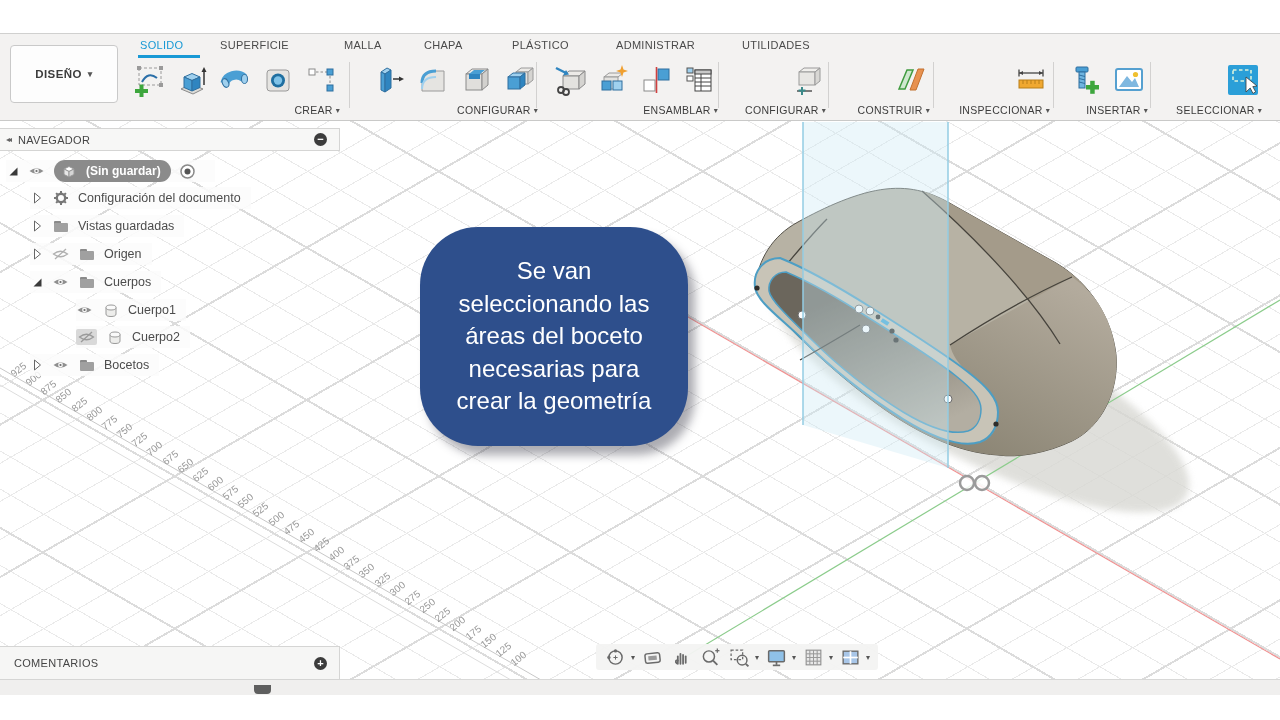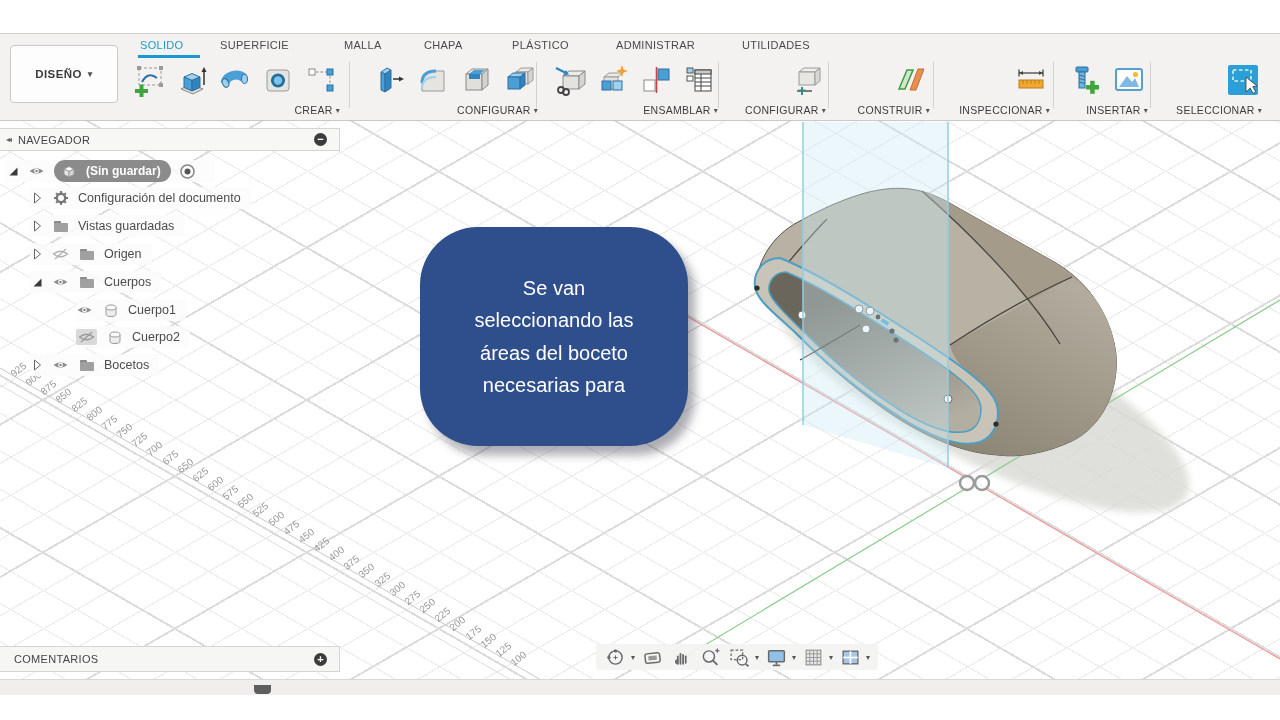--- a/index.html
+++ b/index.html
@@ -27,27 +27,27 @@
      repeating-linear-gradient(30deg,rgba(0,0,0,0) 0 130px,#dcdcdc 130px 132px),
      repeating-linear-gradient(150deg,rgba(0,0,0,0) 0 130px,#dcdcdc 130px 132px),
      repeating-linear-gradient(30deg,rgba(0,0,0,0) 0 32px,#eaeaea 32px 33px),
      repeating-linear-gradient(150deg,rgba(0,0,0,0) 0 32px,#eaeaea 32px 33px),#ffffff;z-index:0;}
   #scene{position:absolute;left:0;top:0;width:1280px;height:720px;z-index:1;}
   .ruler-num{position:absolute;font-size:10px;color:#999;transform:rotate(-38deg);z-index:2;}
   
   #callout{position:absolute;left:420px;top:227px;width:268px;height:219px;border-radius:58px;
            background:#2e4f8c;box-shadow:7px 9px 10px rgba(70,70,85,.45);z-index:5;
            display:flex;flex-direction:column;justify-content:center;align-items:center;}
-  #callout div{color:#fff;font-size:20px;line-height:32.5px;text-align:center;}
+  #callout div{color:#fff;font-size:24px;line-height:32.5px;text-align:center;}
   
   .panelbar{position:absolute;left:0;width:340px;height:23px;background:#f7f7f6;
             border:1px solid #d5d5d4;border-left:none;box-sizing:border-box;display:flex;
             align-items:center;z-index:6;font-size:11px;color:#454545;letter-spacing:.3px;}
   #navHeader{top:128px;}
-  #commentsBar{top:646px;height:26px;background:#f6f6f5;}
+  #commentsBar{top:646px;height:34px;background:#f6f6f5;}
   .panelbar .chev{font-size:8px;color:#666;margin:0 8px 0 6px;letter-spacing:-2px;}
   .panelbar .rightbtn{margin-left:auto;margin-right:12px;width:13px;height:13px;border-radius:50%;
         background:#3c3c3c;color:#fff;font-size:11px;line-height:12px;text-align:center;font-weight:bold;}
   .trow{position:absolute;display:flex;align-items:center;height:22px;z-index:6;
         background:rgba(252,252,252,.85);padding-right:10px;font-size:12.5px;color:#4c4c4c;}
   .trow .tw{width:14px;height:12px;display:flex;align-items:center;justify-content:center;margin-right:8px;}
   .trow .ic{width:17px;display:flex;align-items:center;justify-content:center;margin-right:9px;}
   #rootBox{display:flex;align-items:center;background:#8b8b8b;color:#fff;font-weight:bold;
            height:22px;padding:0 10px 0 6px;font-size:12px;border-radius:11px;}
   .eyebg{background:#d9d9d9;border-radius:2px;padding:1px 2px;}
@@ -183,20 +183,21 @@
       <span class="ruler-num" style="left: 479.65px; top: 635.25px;">150</span>
       <span class="ruler-num" style="left: 494.8px; top: 644px;">125</span>
       <span class="ruler-num" style="left: 509.95px; top: 652.75px;">100</span>
     </div>
 
   <div id="callout">
     <div>Se van</div>
     <div>seleccionando las</div>
     <div>áreas del boceto</div>
     <div>necesarias para</div>
+    <div>crear la geometría</div>
   </div>
 
   <div id="ribbon">
     <div id="designBtn">
       <span>DISEÑO</span>
       <span class="dd">▾</span>
     </div>
 
     <span class="tab active" style="left:140px">SOLIDO</span>
     <span class="tab" style="left:220px">SUPERFICIE</span>

